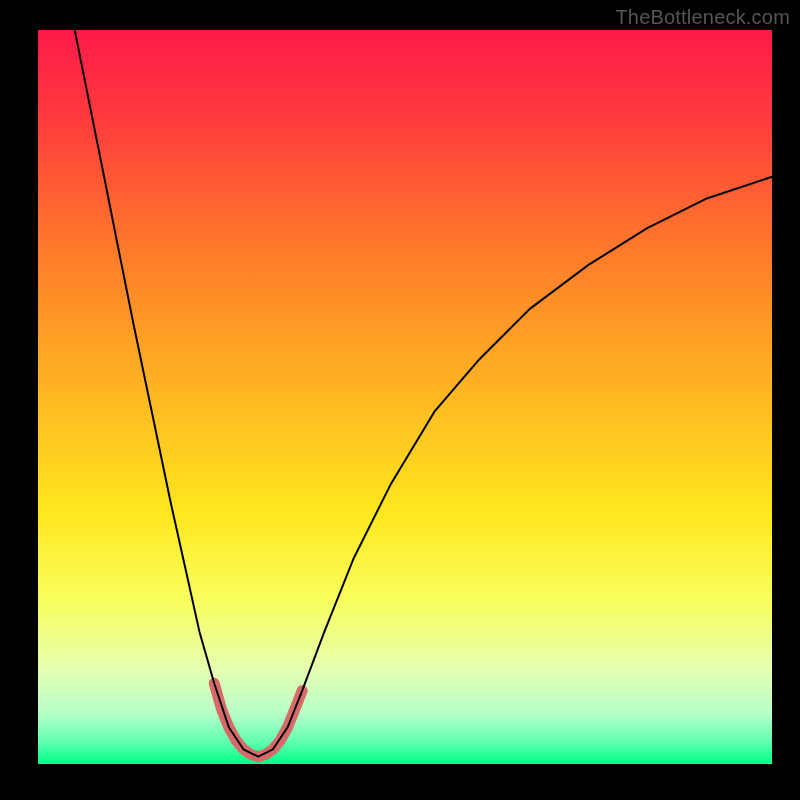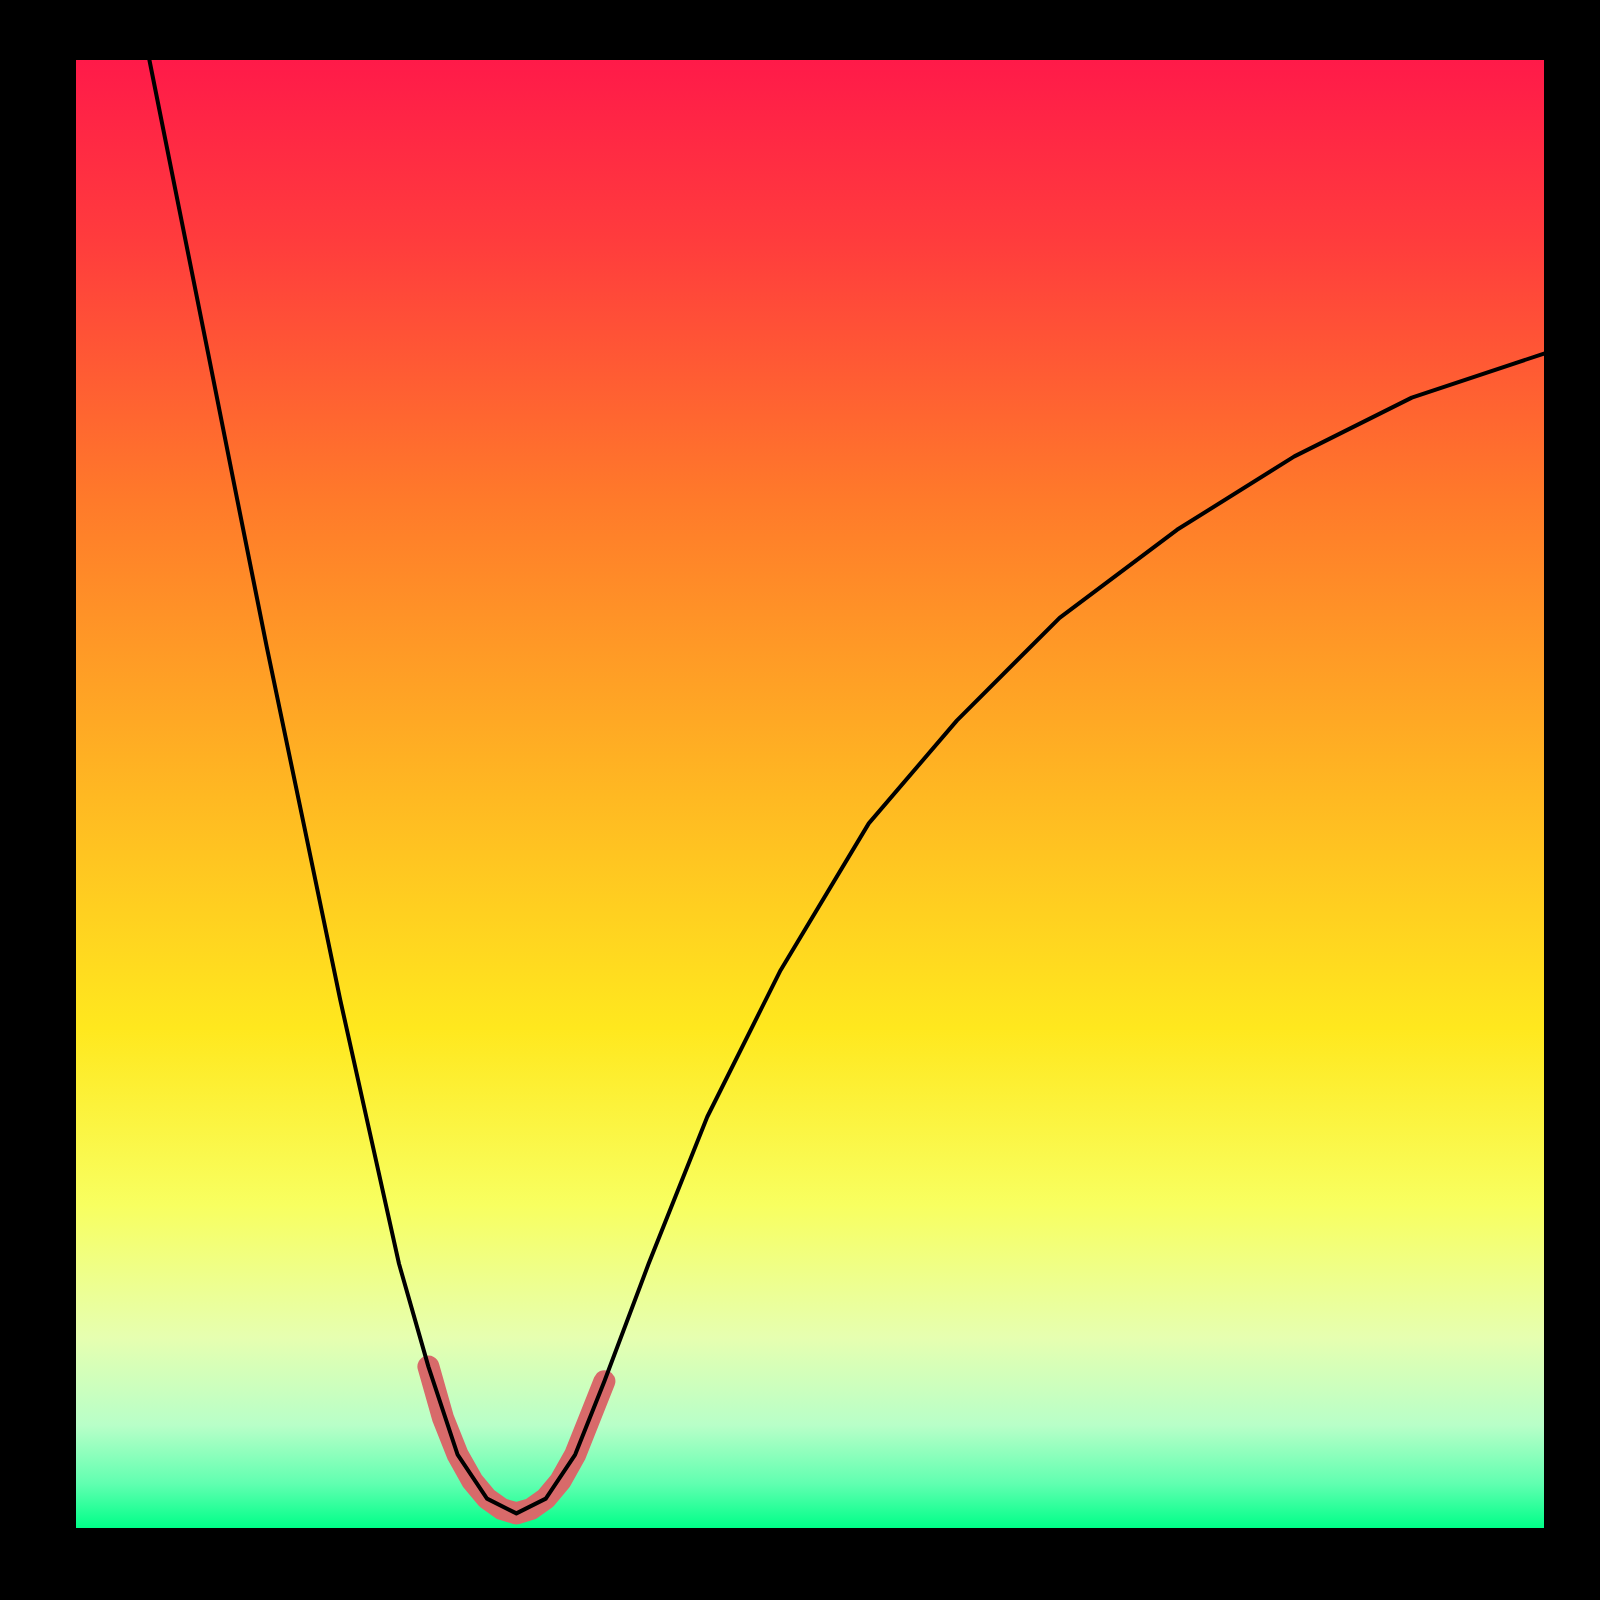--- a/index.html
+++ b/index.html
@@ -29,20 +29,21 @@
   }
   svg {
     position: absolute;
     left: 0; top: 0;
   }
 </style>
 </head>
 <body>
 
 <div class="frame">
+  <div class="watermark">TheBottleneck.com</div>
   <svg id="chart-svg" width="800" height="800" viewBox="0 0 800 800">
     <defs>
       <linearGradient id="bg-grad" x1="0" y1="0" x2="0" y2="1">
           <stop offset="0%" stop-color="#ff1a49"></stop>
           <stop offset="12%" stop-color="#ff3b3d"></stop>
           <stop offset="30%" stop-color="#ff7a2a"></stop>
           <stop offset="50%" stop-color="#ffb822"></stop>
           <stop offset="66%" stop-color="#ffe81e"></stop>
           <stop offset="78%" stop-color="#f8ff60"></stop>
           <stop offset="87%" stop-color="#e6ffb0"></stop>

